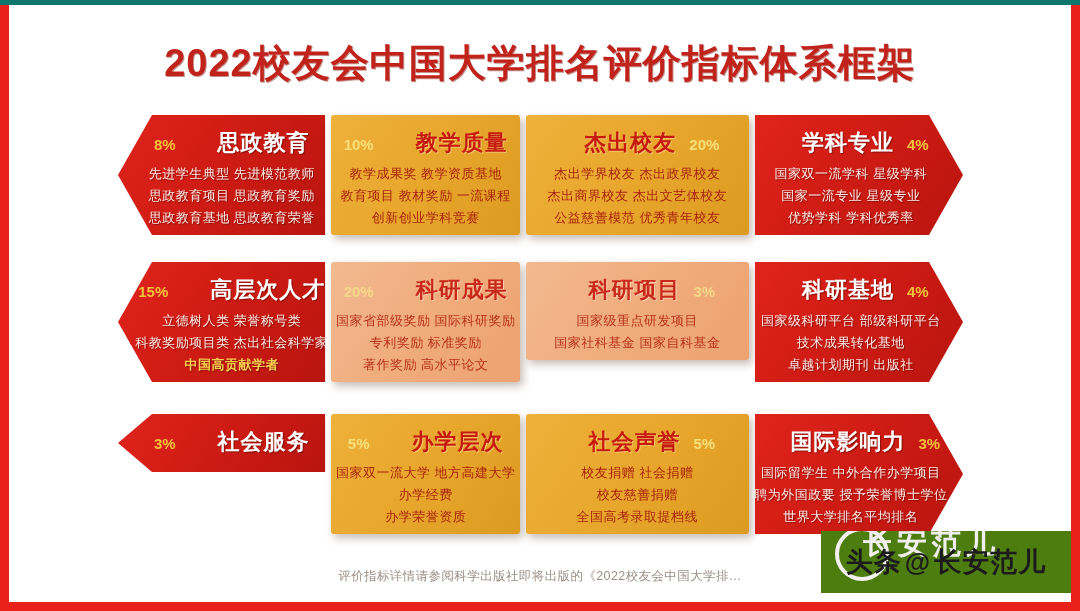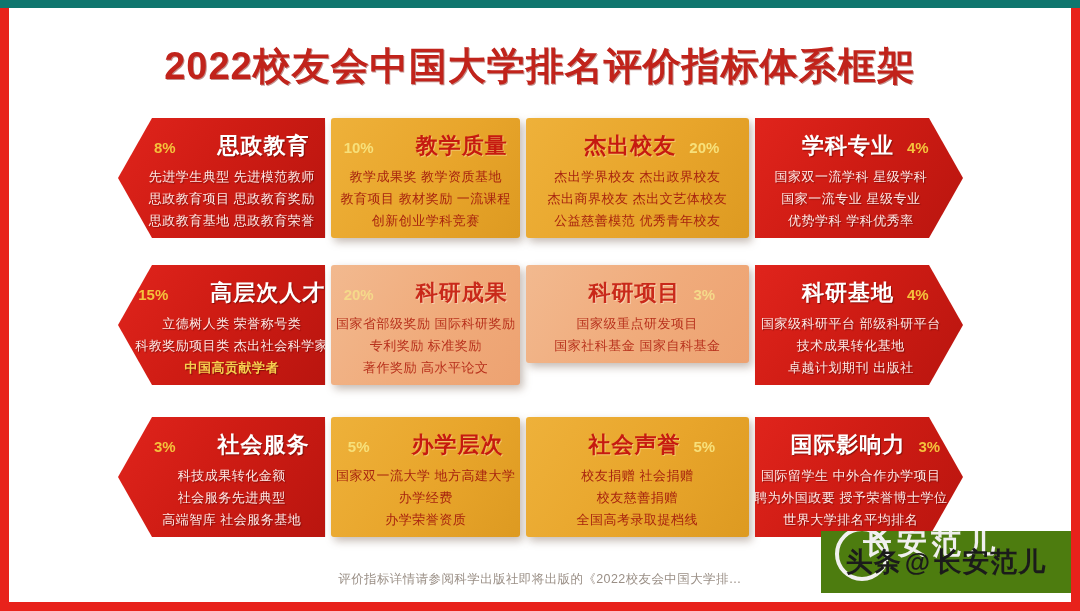--- a/index.html
+++ b/index.html
@@ -6,21 +6,21 @@
   body{
     width:1080px;height:611px;overflow:hidden;
     font-family:"Liberation Sans","DejaVu Sans",sans-serif;
     background:#ffffff;
     position:relative;
   }
   
   #page{
     position:absolute;inset:0;
     background:#ffffff;
-    border-top:8px solid #0f766e;
+    border-top:5px solid #0f766e;
     border-bottom:9px solid #e8221b;
     box-sizing:border-box;
   }
   #page::before,#page::after{
     content:"";position:absolute;top:0;bottom:0;width:9px;background:#e8221b;
   }
   #page::before{left:0;}
   #page::after{right:0;}
 
   #title{
@@ -247,25 +247,20 @@
             <div class="line">技术成果转化基地</div>
             <div class="line">卓越计划期刊 出版社</div>
           </div>
         </div>
       </div>
       <div class="row r3">
         <div class="card w1 arrow-left red">
           <div class="head pct-right">
             <span class="cat">社会服务</span>
             <span class="pct">3%</span>
-          </div>
-          <div class="items">
-            <div class="line">科技成果转化金额</div>
-            <div class="line">社会服务先进典型</div>
-            <div class="line">高端智库 社会服务基地</div>
           </div>
         </div>
         <div class="card w2 rect gold">
           <div class="head pct-right">
             <span class="cat">办学层次</span>
             <span class="pct">5%</span>
           </div>
           <div class="items">
             <div class="line">国家双一流大学 地方高建大学</div>
             <div class="line">办学经费</div>

